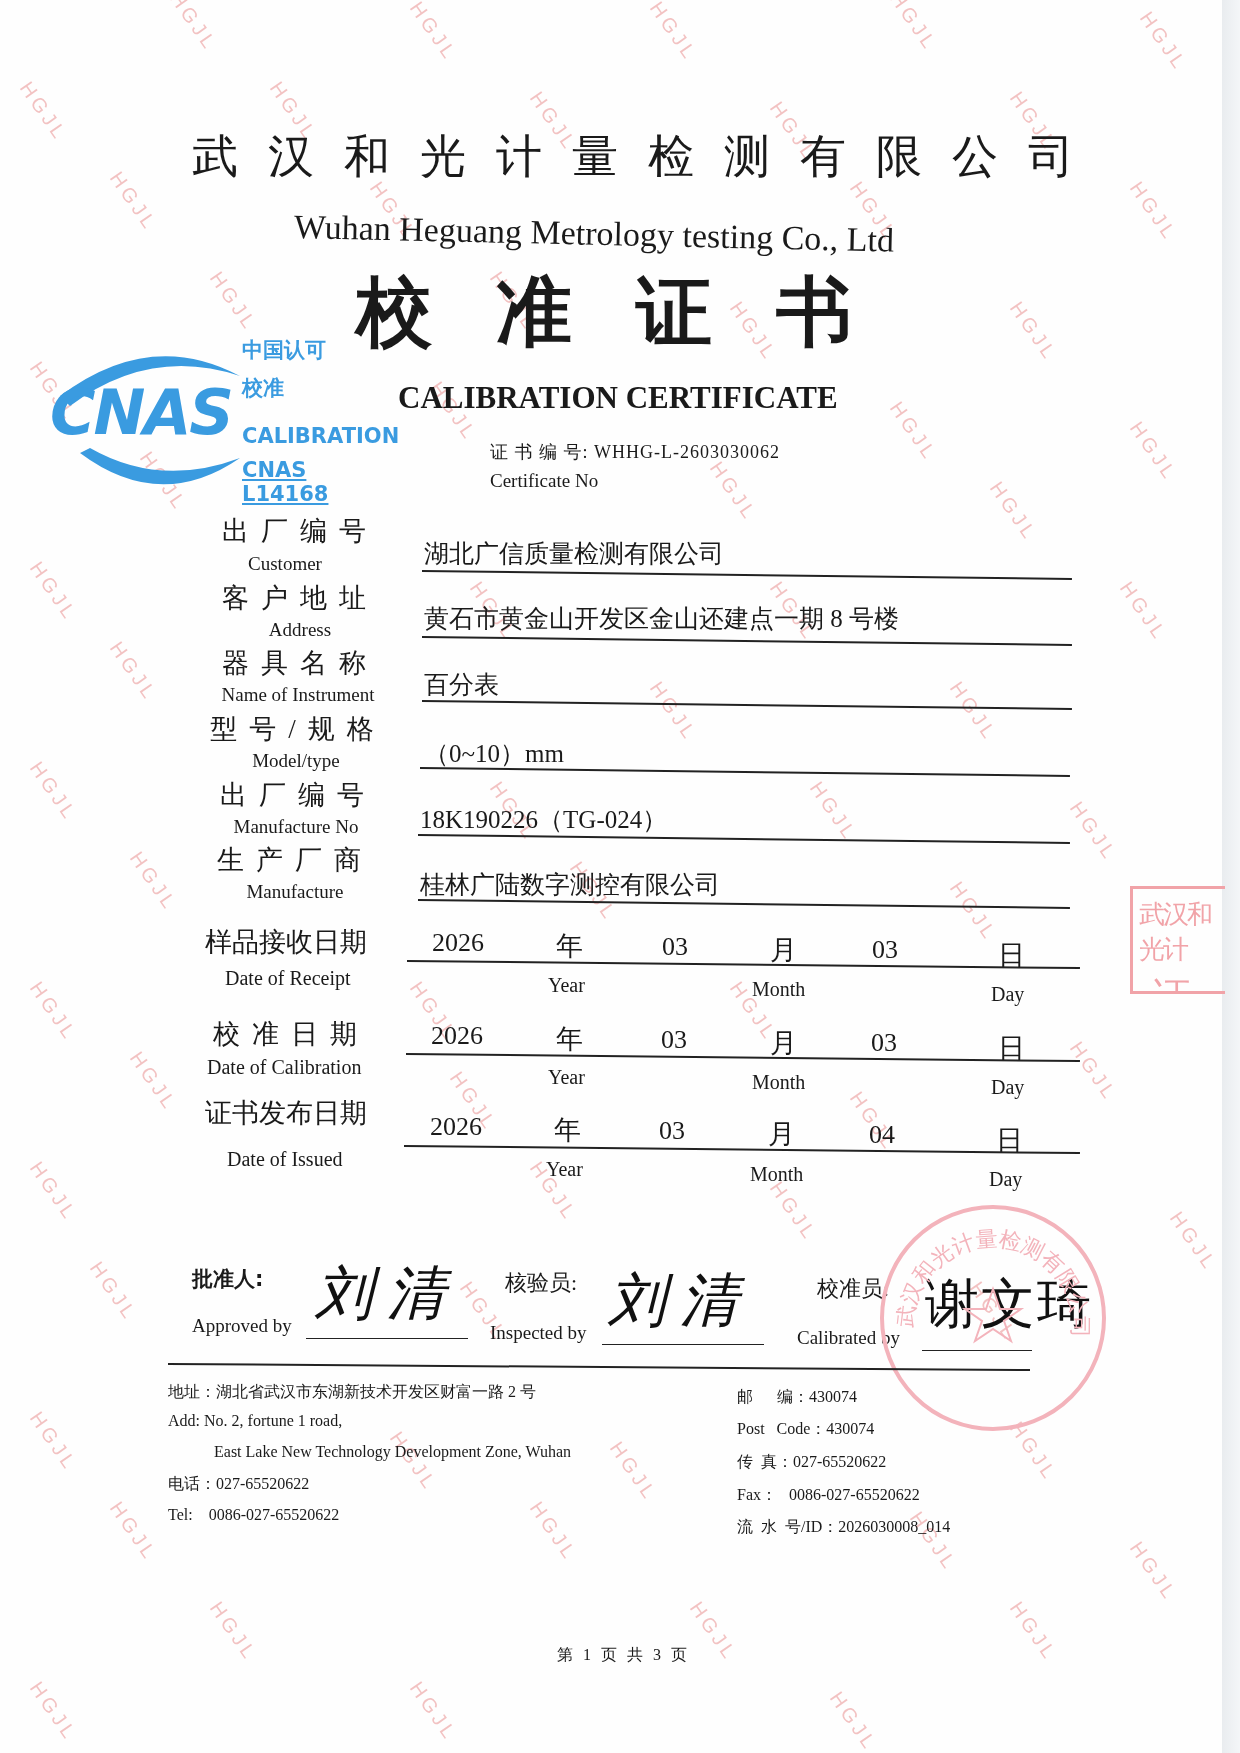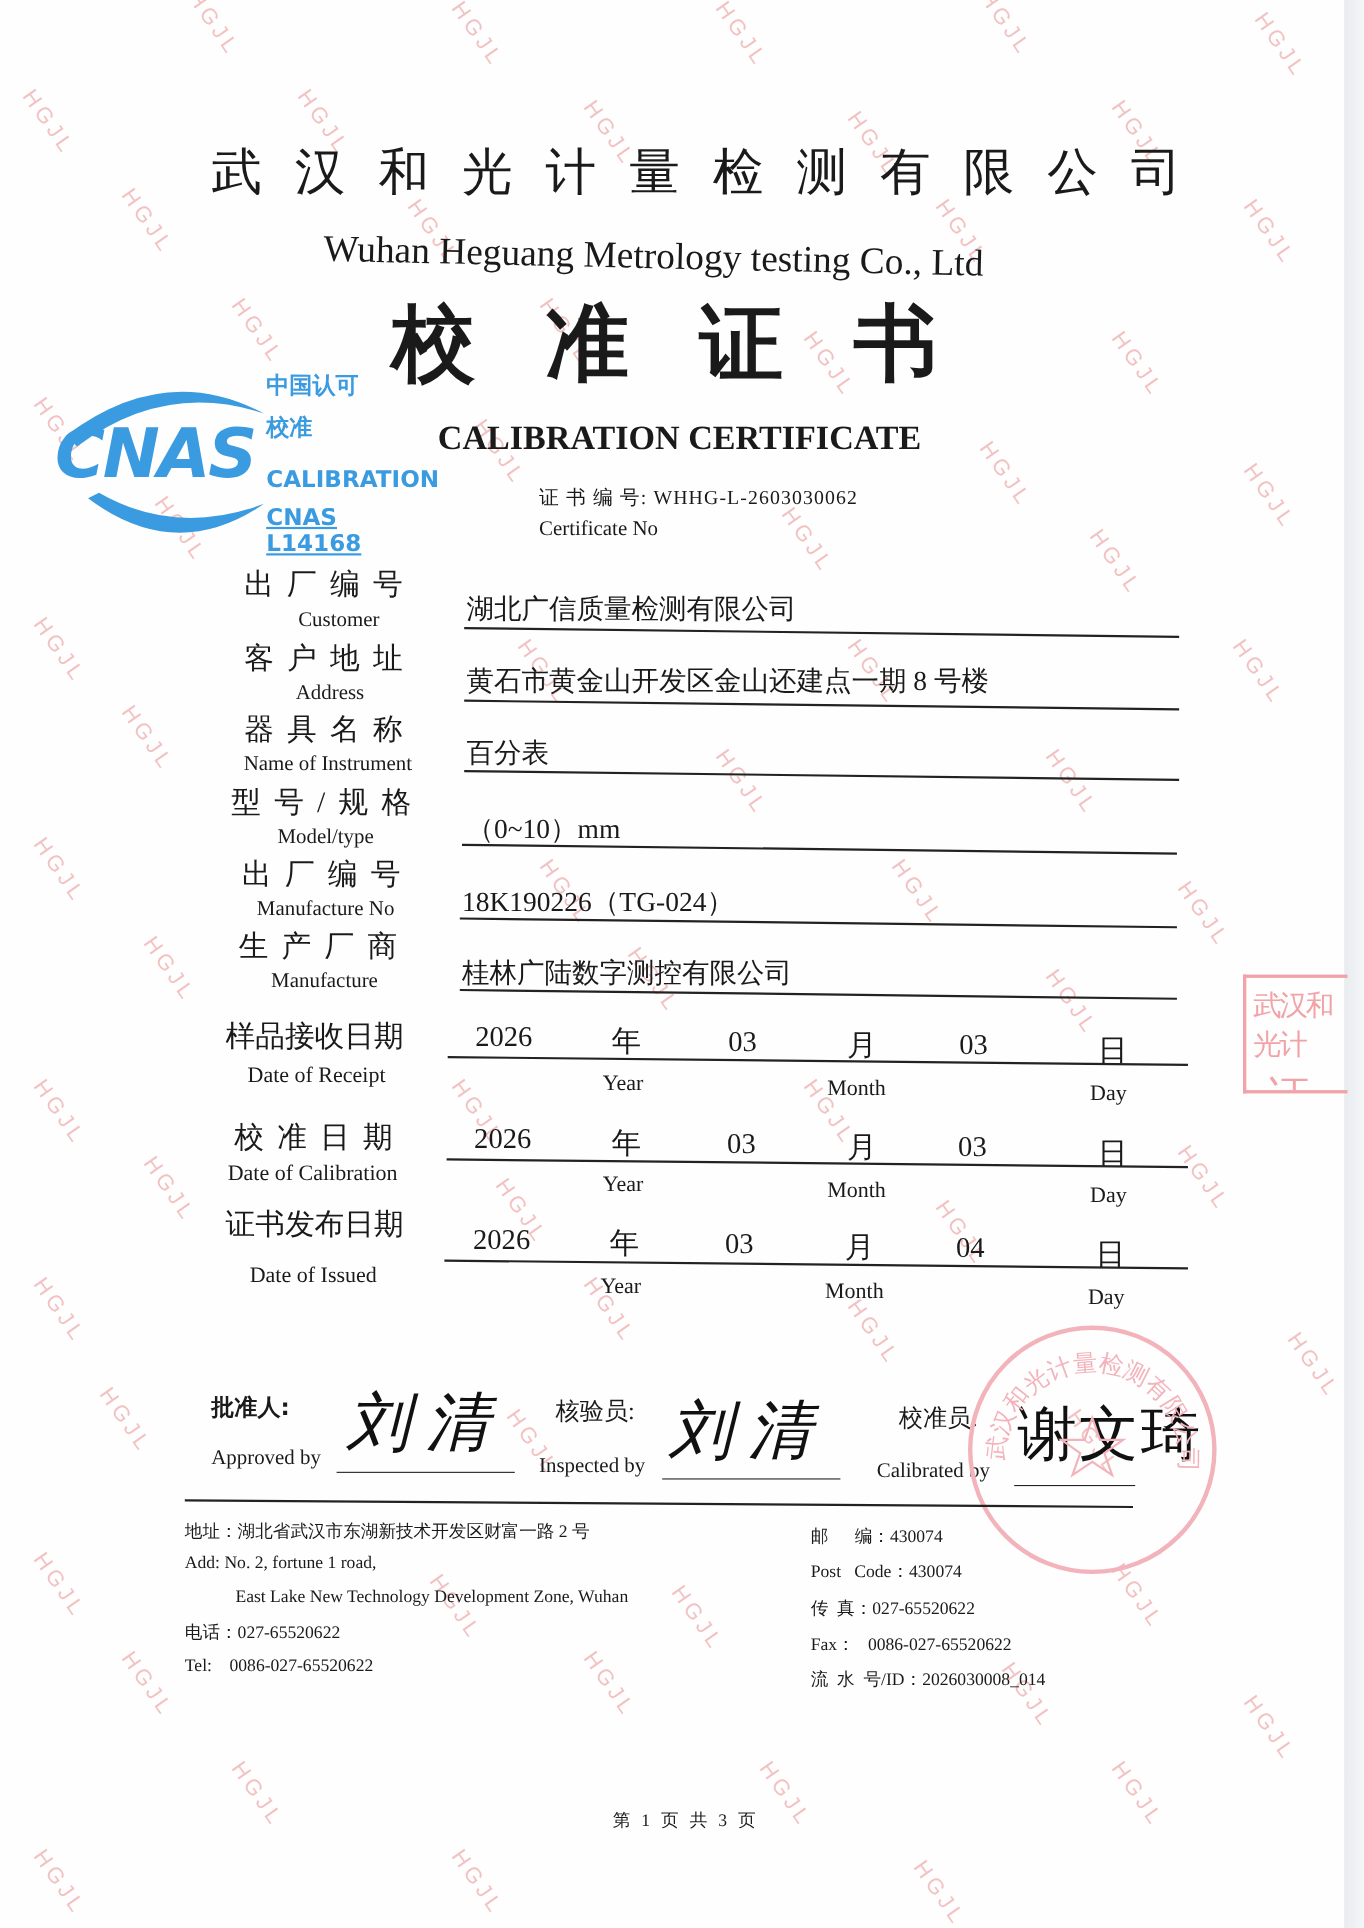--- a/index.html
+++ b/index.html
@@ -132,21 +132,21 @@
 
 <div class="abs cal-cert">CALIBRATION CERTIFICATE</div>
 <div class="abs cert-no">
   <span>证 书 编 号:</span>
   <span>WHHG-L-2603030062</span>
 </div>
 <div class="abs cert-no-en">Certificate No</div>
 
 <div>
   <div class="lab-cn" style="left:205px;top:513px;">出厂编号</div>
-  <div class="lab-en" style="left:208px;top:553px;">Customer</div>
+  <div class="lab-en" style="left:185px;top:553px;">Customer</div>
   <div class="val" style="left:424px;top:537px;">湖北广信质量检测有限公司</div>
   <div class="rule" style="left:422px;top:570px;width:650px;transform:rotate(0.7deg);"></div>
 </div>
 <div>
   <div class="lab-cn" style="left:205px;top:580px;">客户地址</div>
   <div class="lab-en" style="left:200px;top:619px;">Address</div>
   <div class="val" style="left:424px;top:602px;">黄石市黄金山开发区金山还建点一期 8 号楼</div>
   <div class="rule" style="left:422px;top:636px;width:650px;transform:rotate(0.7deg);"></div>
 </div>
 <div>

